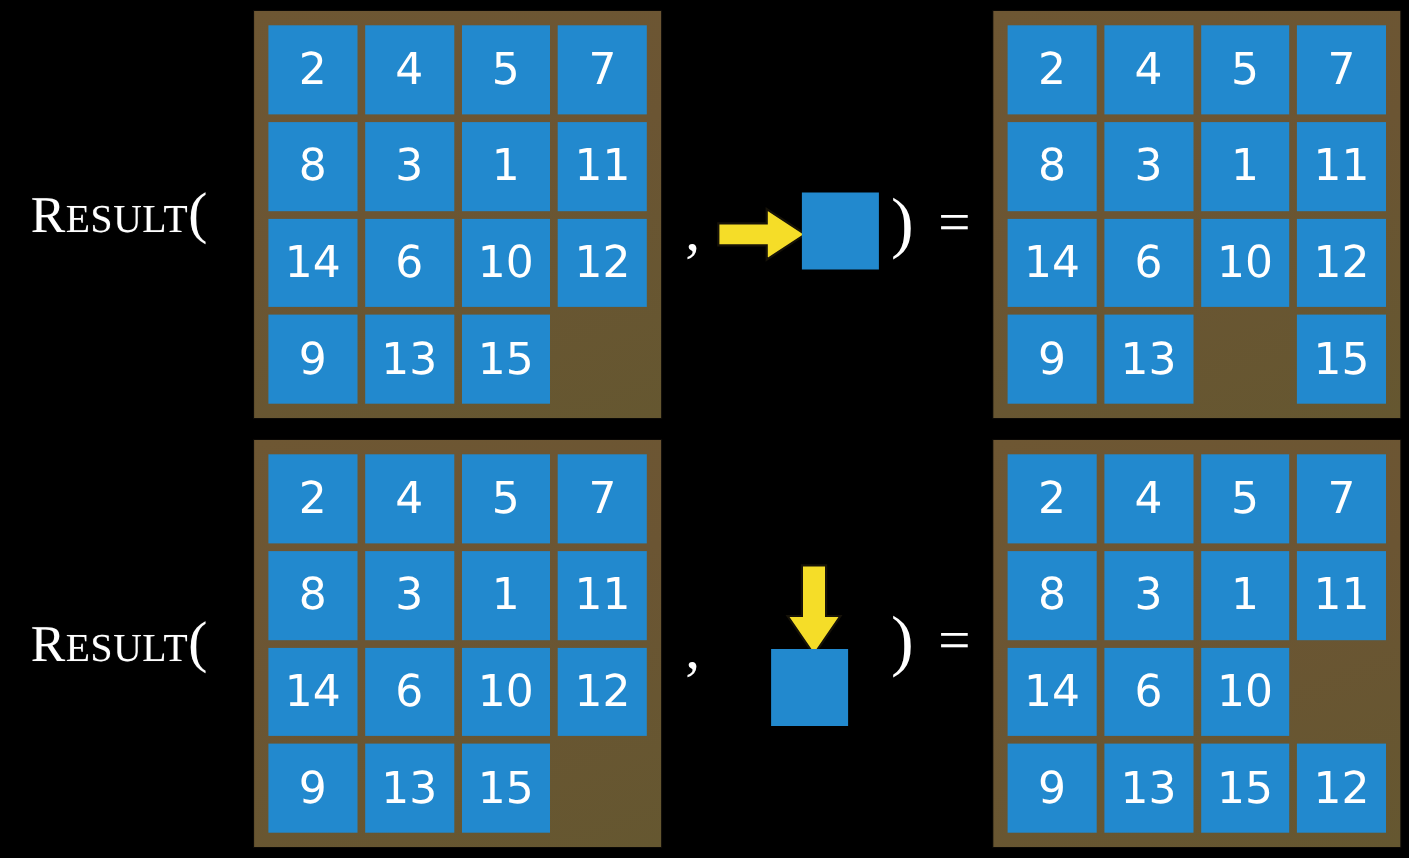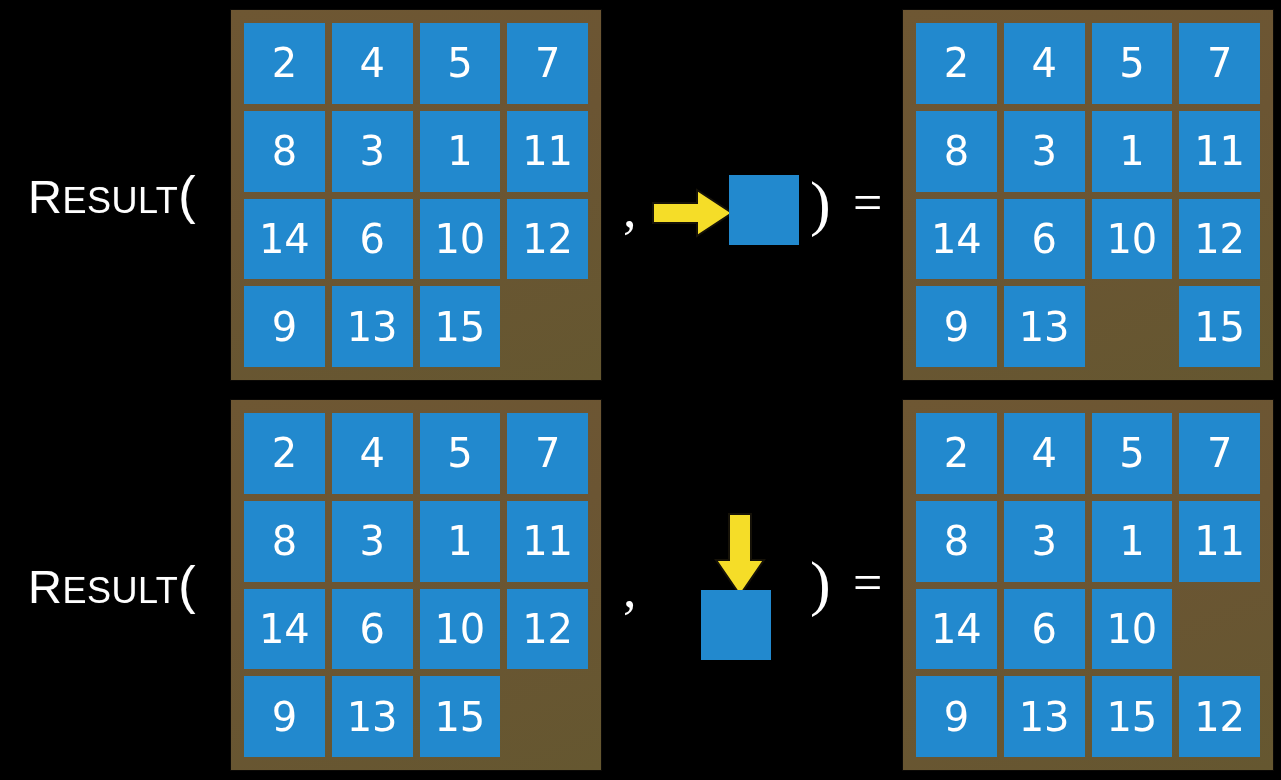--- a/index.html
+++ b/index.html
@@ -24,21 +24,21 @@
   #row-1 { top: 0px; }
   #row-2 { top: 390px; }
 
   
   .result-label {
     position: absolute;
     left: 28px;
     top: 50%;
     transform: translateY(-50%);
     color: #ffffff;
-    font-family: Liberation Sans, sans-serif;
+    font-family: Liberation Serif, serif;
     font-size: 47px;
     line-height: 1;
     white-space: nowrap;
     letter-spacing: 0.5px;
     text-shadow: 0 0 1px rgba(255,255,255,0.25);
   }
   .result-label .cap-first { font-size: 47px; }
   .result-label .cap-rest {
     font-size: 36px;
     letter-spacing: 0.5px;

